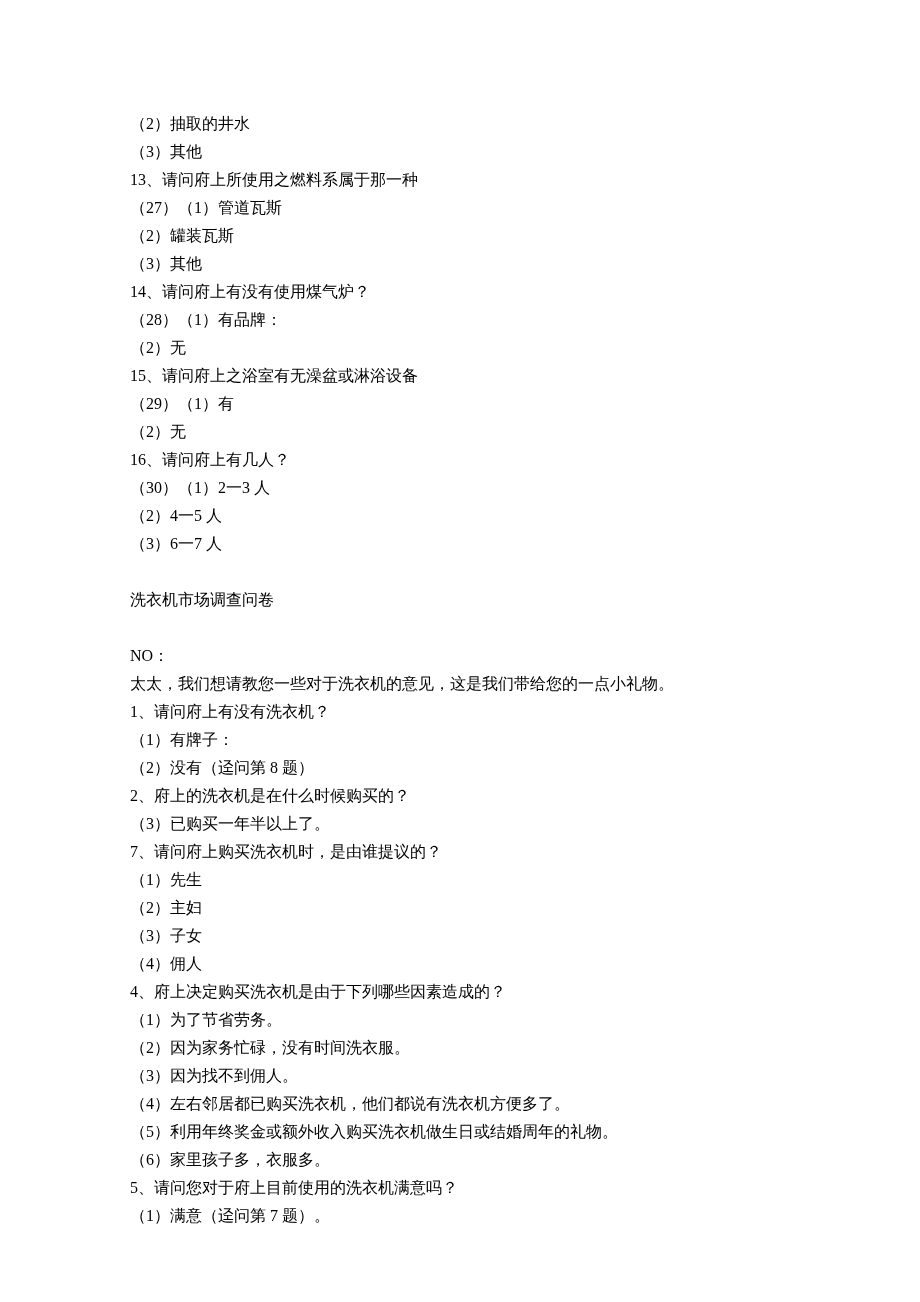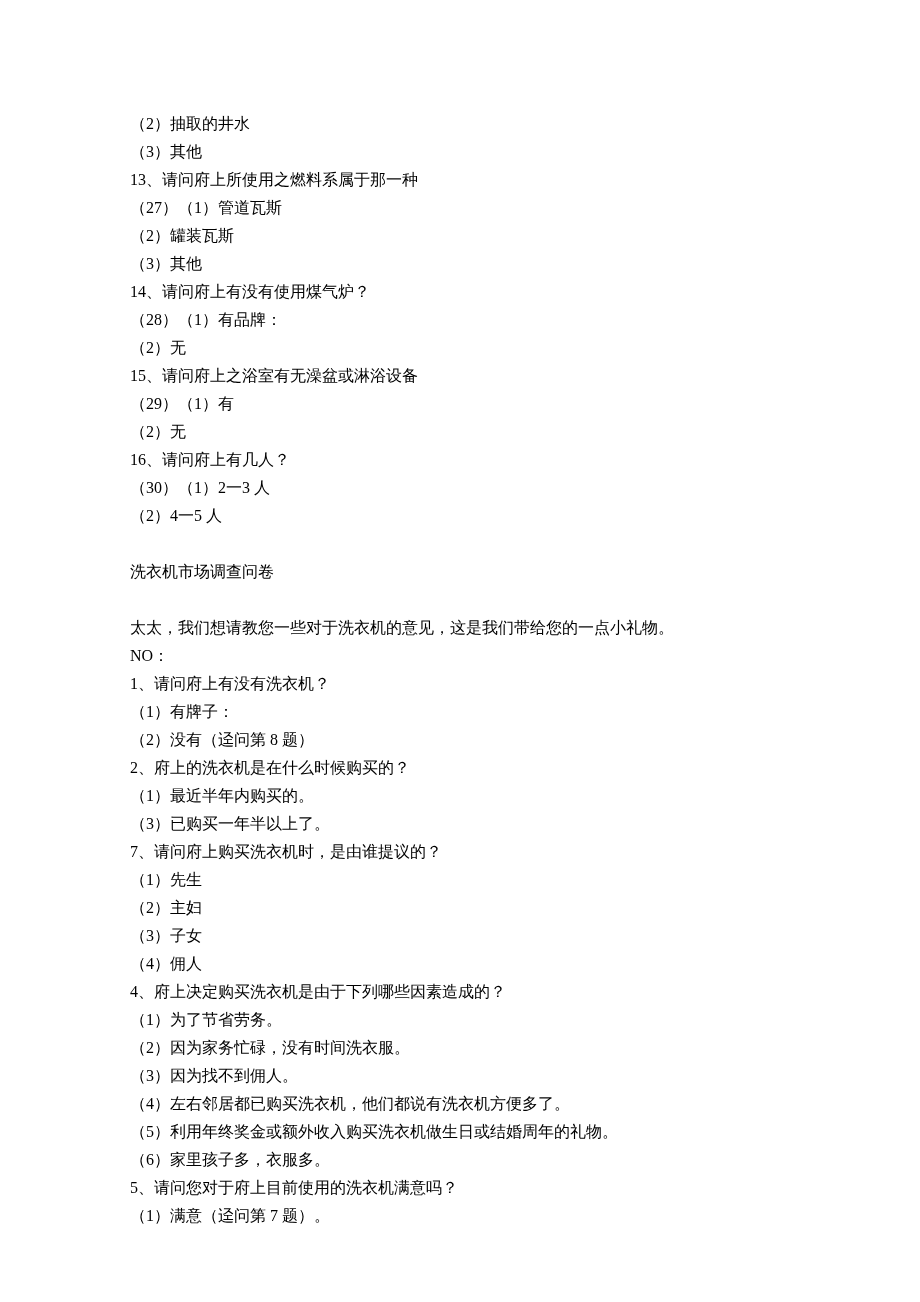--- a/index.html
+++ b/index.html
@@ -32,30 +32,30 @@
     <div class="line">（3）其他</div>
     <div class="line">14、请问府上有没有使用煤气炉？</div>
     <div class="line">（28）（1）有品牌：</div>
     <div class="line">（2）无</div>
     <div class="line">15、请问府上之浴室有无澡盆或淋浴设备</div>
     <div class="line">（29）（1）有</div>
     <div class="line">（2）无</div>
     <div class="line">16、请问府上有几人？</div>
     <div class="line">（30）（1）2一3 人</div>
     <div class="line">（2）4一5 人</div>
+    <div class="line">（3）6一7 人</div>
     <div class="spacer"></div>
     <div class="line">洗衣机市场调查问卷</div>
     <div class="spacer"></div>
+    <div class="line">NO：</div>
     <div class="line">太太，我们想请教您一些对于洗衣机的意见，这是我们带给您的一点小礼物。</div>
-    <div class="line">NO：</div>
     <div class="line">1、请问府上有没有洗衣机？</div>
     <div class="line">（1）有牌子：</div>
     <div class="line">（2）没有（迳问第 8 题）</div>
     <div class="line">2、府上的洗衣机是在什么时候购买的？</div>
-    <div class="line">（1）最近半年内购买的。</div>
     <div class="line">（3）已购买一年半以上了。</div>
     <div class="line">7、请问府上购买洗衣机时，是由谁提议的？</div>
     <div class="line">（1）先生</div>
     <div class="line">（2）主妇</div>
     <div class="line">（3）子女</div>
     <div class="line">（4）佣人</div>
     <div class="line">4、府上决定购买洗衣机是由于下列哪些因素造成的？</div>
     <div class="line">（1）为了节省劳务。</div>
     <div class="line">（2）因为家务忙碌，没有时间洗衣服。</div>
     <div class="line">（3）因为找不到佣人。</div>

